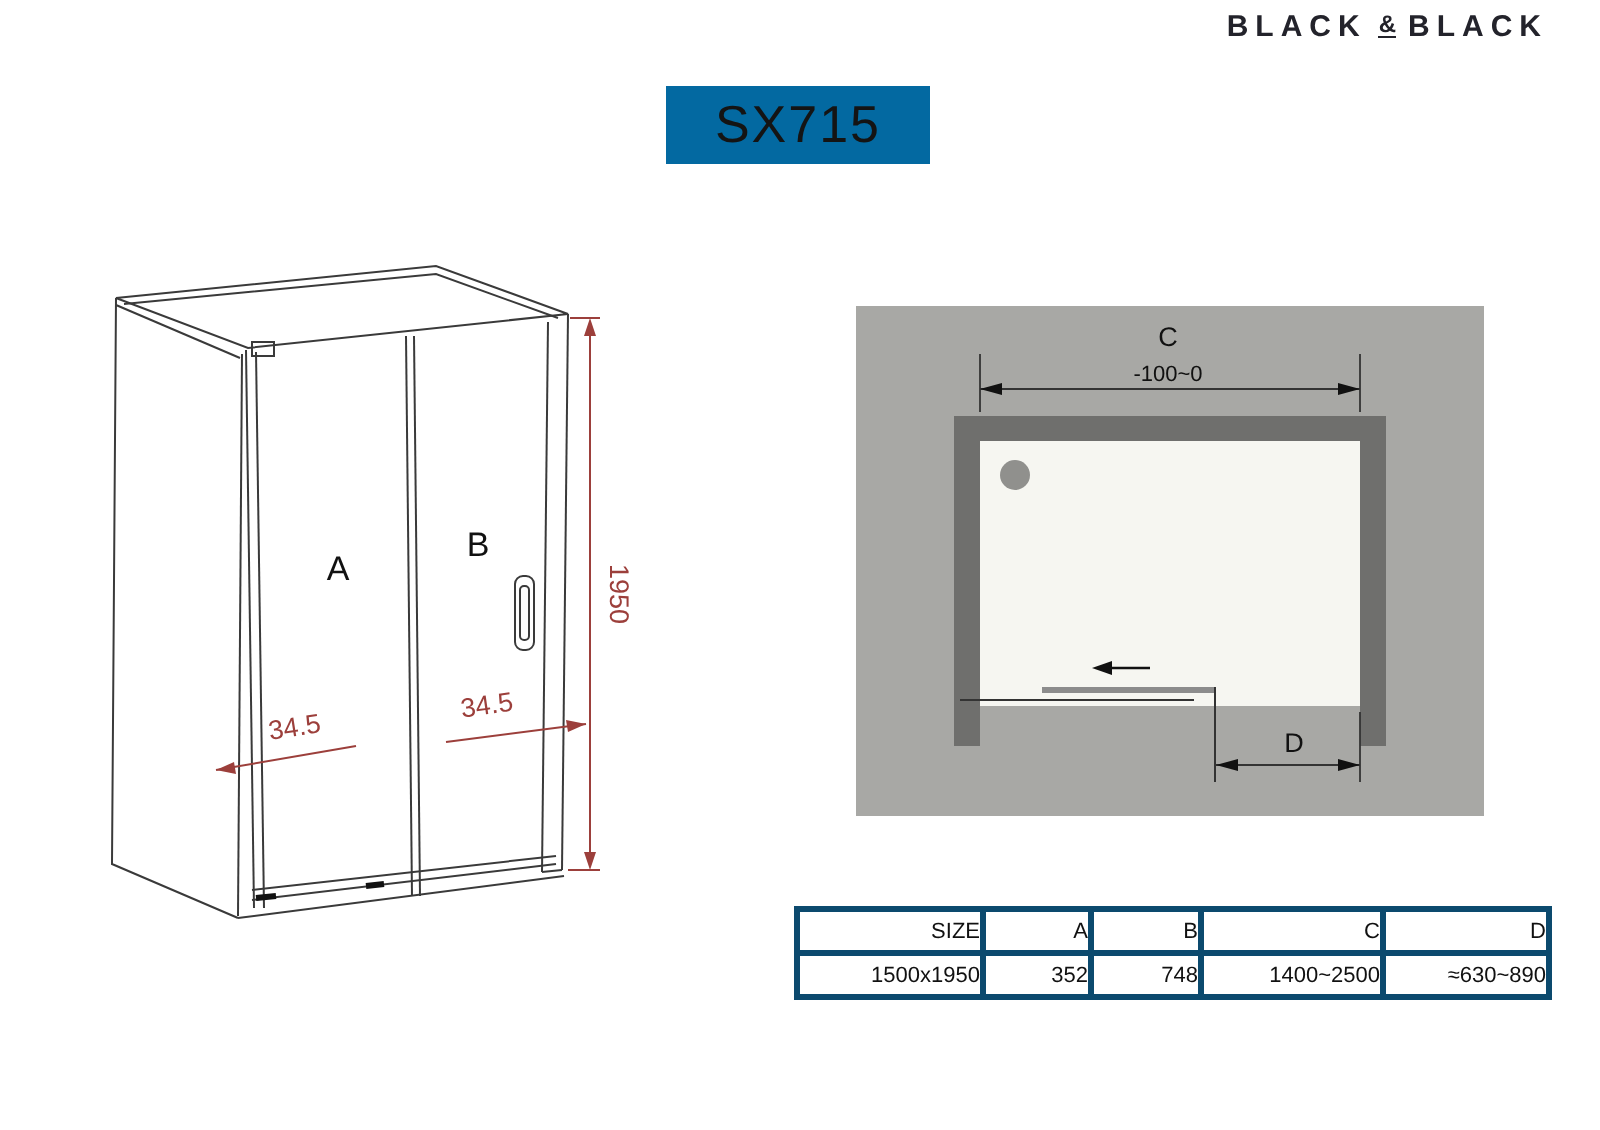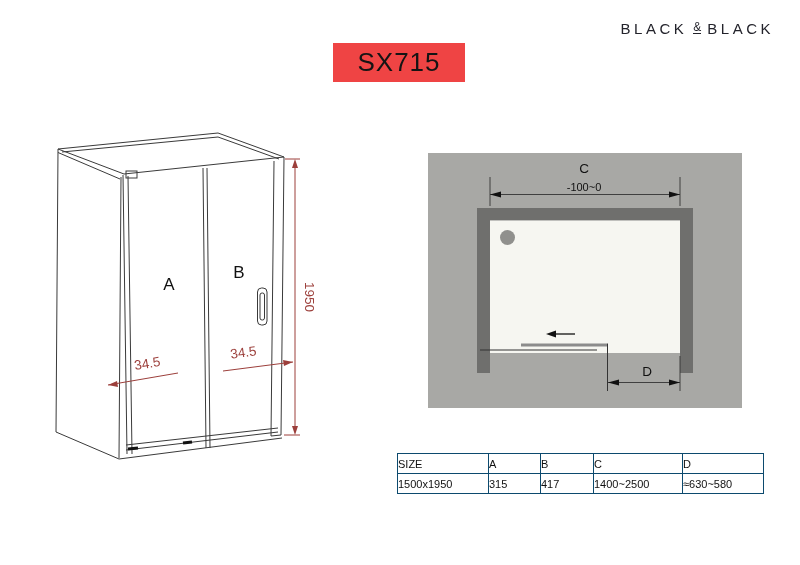--- a/index.html
+++ b/index.html
@@ -1,43 +1,43 @@
 <!DOCTYPE html>
 <html><head>
 <meta charset="utf-8">
 <style>
   html,body{margin:0;padding:0;}
   body{
     width:800px;height:565px;position:relative;background:#ffffff;
     font-family:"Liberation Sans", sans-serif;overflow:hidden;
   }
   .brand{
-    position:absolute;top:20px;right:26px;height:16px;
-    font-size:15px;letter-spacing:3.5px;color:#23232b;font-weight:400;
+    position:absolute;top:5px;right:26px;height:16px;
+    font-size:15px;letter-spacing:3.5px;color:#23232b;font-weight:700;
     display:flex;align-items:center;gap:6px;white-space:nowrap;text-align:center;
   }
   .brand .amp{
     font-size:12px;border-bottom:1.5px solid #23232b;line-height:11px;
     letter-spacing:0;padding-bottom:0px;
   }
   .model-box{
     position:absolute;left:333px;top:43px;width:132px;height:39px;
-    background:#ef4444;display:flex;align-items:center;justify-content:center;
+    background:#0369a1;display:flex;align-items:center;justify-content:center;
     font-size:26px;color:#141414;letter-spacing:1px;
   }
   svg{position:absolute;}
   #front-view{left:40px;top:120px;}
   #top-view{left:428px;top:153px;}
   table.spec{
     position:absolute;left:397px;top:453px;width:361px;
     border-collapse:collapse;table-layout:fixed;background:#fff;
     font-size:11px;color:#111;
   }
   table.spec td{
-    border:1px solid #0c4a6e;height:19px;text-align:left;vertical-align:middle;
+    border:3px solid #0c4a6e;height:19px;text-align:right;vertical-align:middle;
     padding:0;white-space:nowrap;
   }
   .c0{width:90px}.c1{width:51px}.c2{width:52px}.c3{width:88px}.c4{width:80px}
 </style>
 </head>
 <body>
 
 <div class="brand">
   <span>BLACK</span>
     <span class="amp">&amp;</span>
@@ -153,19 +153,19 @@
   <tbody>
       <tr>
     <td class="c0">SIZE</td>
     <td class="c1">A</td>
     <td class="c2">B</td>
     <td class="c3">C</td>
     <td class="c4">D</td>
   </tr>
   <tr>
     <td>1500x1950</td>
-    <td>315</td>
-    <td>417</td>
+    <td>352</td>
+    <td>748</td>
     <td>1400~2500</td>
-    <td>≈630~580</td>
+    <td>≈630~890</td>
   </tr>
 </tbody>
   </table>
 
 </body></html>

